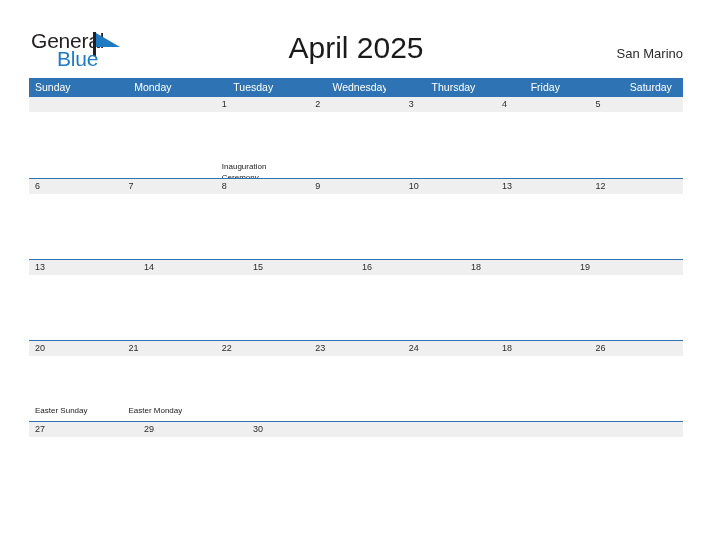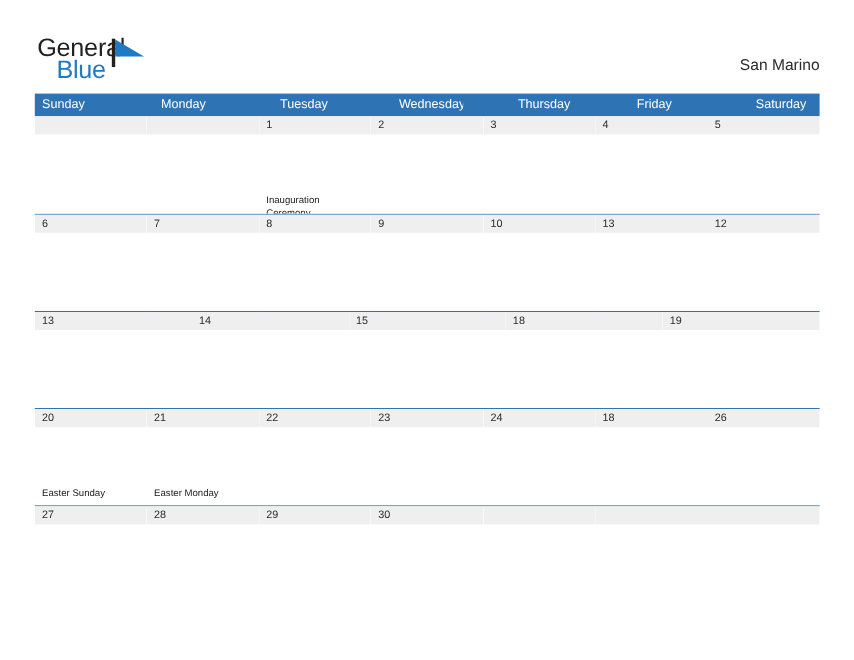--- a/index.html
+++ b/index.html
@@ -39,21 +39,21 @@
     position: absolute;
     left: 0;
     top: 0;
     font-size: 21px;
     letter-spacing: -0.2px;
     color: #231f20;
     font-family: "Liberation Sans", sans-serif;
   }
   .logo-blue {
     position: absolute;
-    left: 16px;
+    left: 26px;
     top: 18px;
     font-size: 21px;
     letter-spacing: -0.2px;
     color: #1f7ac1;
     font-family: "Liberation Sans", sans-serif;
   }
   .logo-mark {
     position: absolute;
     left: 62px;
     top: 3px;
@@ -166,20 +166,21 @@
       <span class="logo-general">General</span>
       <span class="logo-mark">
         <svg width="28" height="24" viewBox="0 0 28 24" xmlns="http://www.w3.org/2000/svg">
           <rect x="0" y="0" width="3" height="24" fill="#231f20"></rect>
           <polygon points="3,1 27,15 3,15" fill="#1f7ac1"></polygon>
         </svg>
       </span>
       <span class="logo-blue">Blue</span>
     </div>
 
+    <div class="cal-title">April 2025</div>
 
     <div class="location">San Marino</div>
 
   </div>
 
   <div class="calendar">
 
     <div class="weekdays">
       <div class="weekday">Sunday</div>
       <div class="weekday">Monday</div>
@@ -244,20 +245,23 @@
           <div class="day">
             <div class="day-num-band">13</div>
           </div>
           <div class="day">
             <div class="day-num-band">14</div>
           </div>
           <div class="day">
             <div class="day-num-band">15</div>
           </div>
           <div class="day">
+            <div class="day-num-band">16</div>
+          </div>
+          <div class="day">
             <div class="day-num-band">18</div>
           </div>
           <div class="day">
             <div class="day-num-band">19</div>
           </div>
         </div>
         <div class="week">
           <div class="day">
             <div class="day-num-band">20</div>
             <div class="events">
@@ -284,23 +288,20 @@
           </div>
           <div class="day">
             <div class="day-num-band">26</div>
           </div>
         </div>
         <div class="week last">
           <div class="day">
             <div class="day-num-band">27</div>
           </div>
           <div class="day">
-            <div class="day-num-band">28</div>
-          </div>
-          <div class="day">
             <div class="day-num-band">29</div>
           </div>
           <div class="day">
             <div class="day-num-band">30</div>
           </div>
           <div class="day empty">
             <div class="day-num-band"></div>
           </div>
           <div class="day empty">
             <div class="day-num-band"></div>

